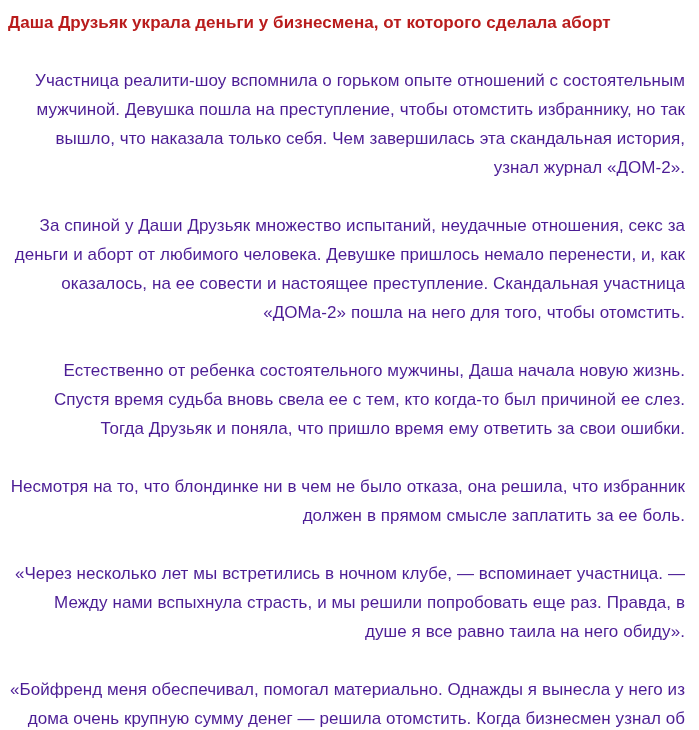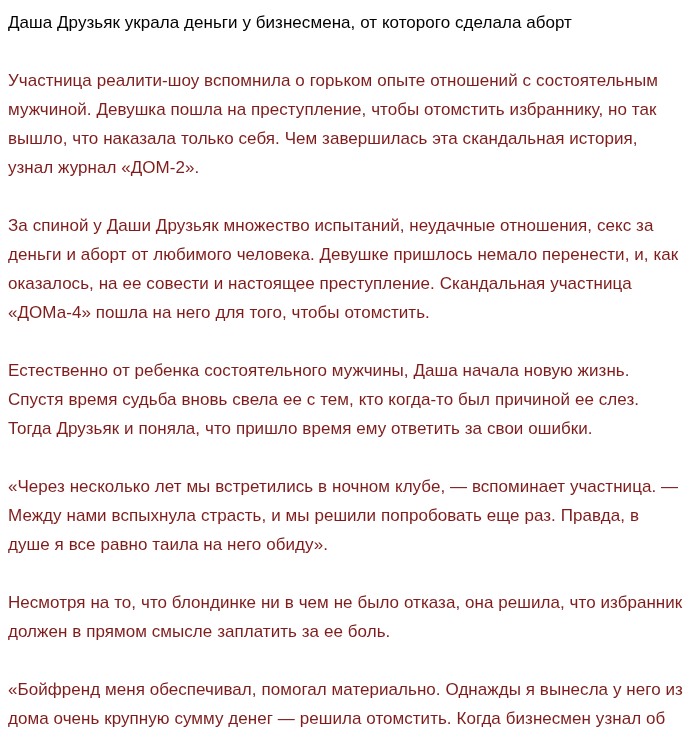--- a/index.html
+++ b/index.html
@@ -17,52 +17,52 @@
     -webkit-font-smoothing: antialiased;
   }
   .article {
     box-sizing: border-box;
     width: 699px;
     padding: 8px 14px 0 8px;
   }
   .headline {
     font-size: 17px;
     line-height: 29px;
-    font-weight: 400;
-    color: #000000;
+    font-weight: 700;
+    color: #b91c1c;
     margin: 0;
     letter-spacing: 0.05px;
     white-space: nowrap;
   }
   .body-block {
     margin-top: 29px;
   }
   .para {
     font-size: 17px;
     line-height: 29px;
     font-weight: 400;
-    color: #7f1d1d;
+    color: #4c1d95;
     margin: 0 0 29px 0;
-    text-align: left;
+    text-align: right;
     letter-spacing: 0.04px;
     word-spacing: 0.1px;
   }
   .para:last-child {
     margin-bottom: 0;
   }
 </style>
 </head>
 <body>
 
 <div class="article">
 
   <h1 class="headline">Даша Друзьяк украла деньги у бизнесмена, от которого сделала аборт</h1>
 
   <div class="body-block">
     <p class="para">Участница реалити-шоу вспомнила о горьком опыте отношений с состоятельным мужчиной. Девушка пошла на преступление, чтобы отомстить избраннику, но так вышло, что наказала только себя. Чем завершилась эта скандальная история, узнал журнал «ДОМ-2».</p>
-    <p class="para">За спиной у Даши Друзьяк множество испытаний, неудачные отношения, секс за деньги и аборт от любимого человека. Девушке пришлось немало перенести, и, как оказалось, на ее совести и настоящее преступление. Скандальная участница «ДОМа-4» пошла на него для того, чтобы отомстить.</p>
+    <p class="para">За спиной у Даши Друзьяк множество испытаний, неудачные отношения, секс за деньги и аборт от любимого человека. Девушке пришлось немало перенести, и, как оказалось, на ее совести и настоящее преступление. Скандальная участница «ДОМа-2» пошла на него для того, чтобы отомстить.</p>
     <p class="para">Естественно от ребенка состоятельного мужчины, Даша начала новую жизнь. Спустя время судьба вновь свела ее с тем, кто когда-то был причиной ее слез. Тогда Друзьяк и поняла, что пришло время ему ответить за свои ошибки.</p>
+    <p class="para">Несмотря на то, что блондинке ни в чем не было отказа, она решила, что избранник должен в прямом смысле заплатить за ее боль.</p>
     <p class="para">«Через несколько лет мы встретились в ночном клубе, — вспоминает участница. — Между нами вспыхнула страсть, и мы решили попробовать еще раз. Правда, в душе я все равно таила на него обиду».</p>
-    <p class="para">Несмотря на то, что блондинке ни в чем не было отказа, она решила, что избранник должен в прямом смысле заплатить за ее боль.</p>
     <p class="para">«Бойфренд меня обеспечивал, помогал материально. Однажды я вынесла у него из дома очень крупную сумму денег — решила отомстить. Когда бизнесмен узнал об этом, подал в суд, — признается Друзьяк журналу «ДОМ-2». — Естественно, я все вернула, но при этом заплатила еще и госпошлину за правонарушение. Тяжело это вспоминать, но, попав на проект, я решила быть честной перед самой собой и всеми зрителями».</p>
   </div>
 
 </div>
 
 </body></html>

